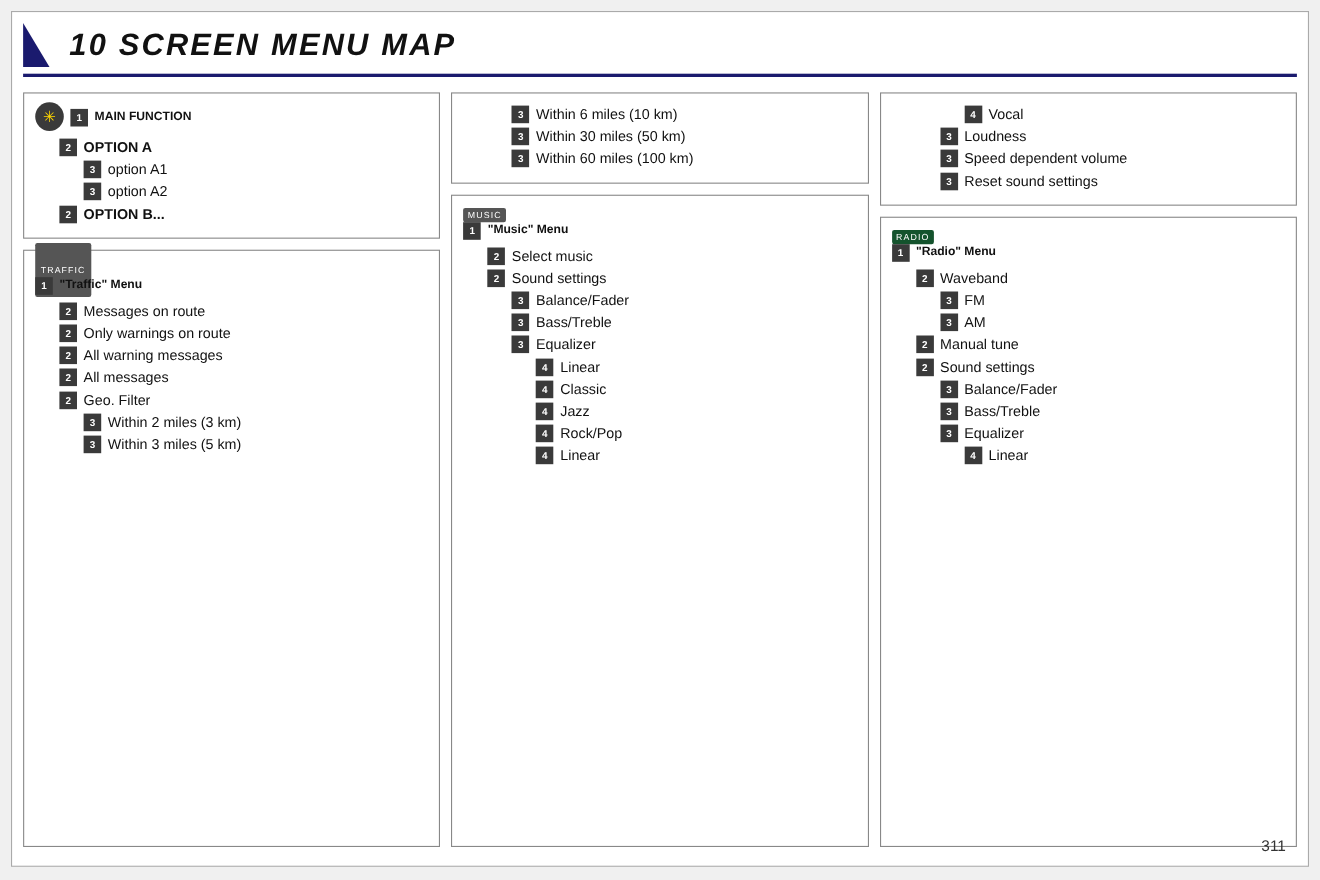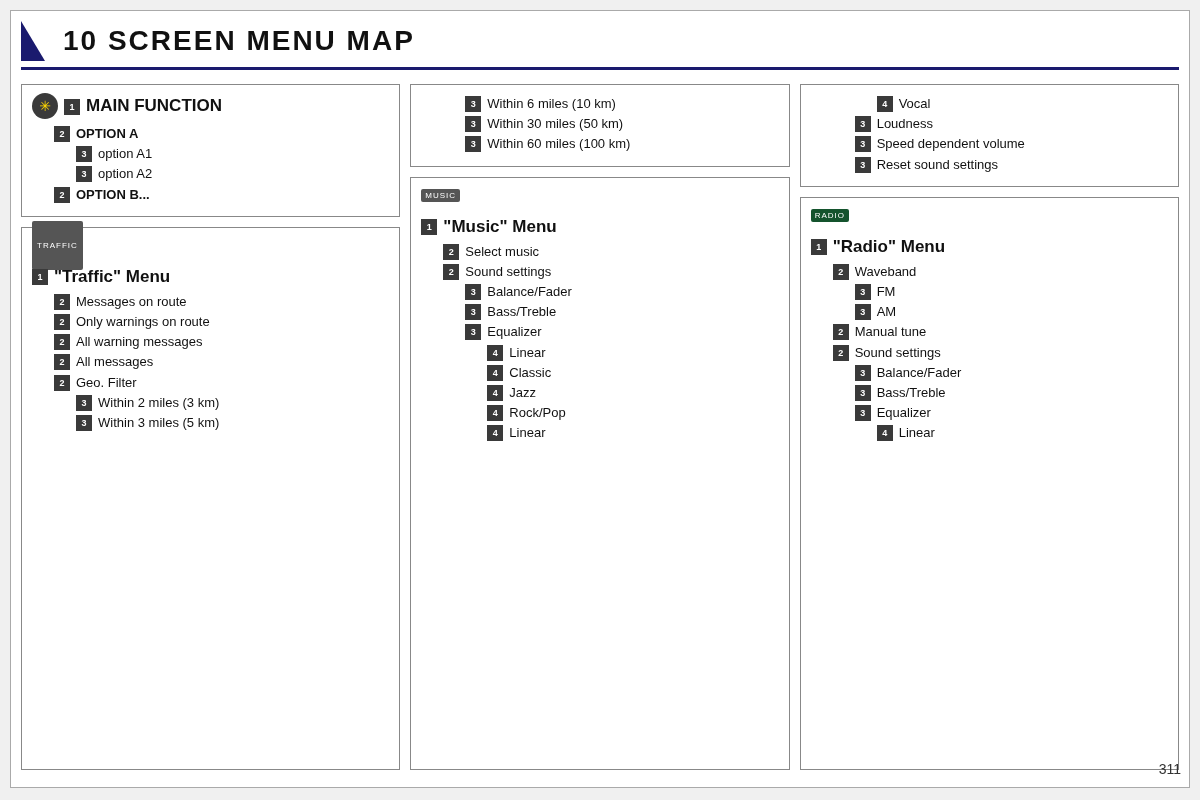--- a/index.html
+++ b/index.html
@@ -23,20 +23,21 @@
       position: relative;
     }
 
     
     .header {
       display: flex;
       align-items: center;
       margin-bottom: 14px;
       border-bottom: 3px solid #1a1a6e;
       padding-bottom: 6px;
+      font-style: italic;
     }
     .header-title {
       font-size: 28px;
       font-weight: 900;
       letter-spacing: 2px;
       color: #111;
       padding-left: 10px;
     }
     .header-slash {
       display: inline-block;
@@ -81,21 +82,21 @@
       margin-right: 6px;
       vertical-align: middle;
     }
 
     .box-title-row {
       display: flex;
       align-items: center;
       margin-bottom: 6px;
     }
     .box-title {
-      font-size: 17px;
+      font-size: 11px;
       font-weight: bold;
       color: #111;
     }
 
     
     .item-row {
       display: flex;
       align-items: flex-start;
       margin: 2px 0;
       position: relative;
@@ -149,31 +150,31 @@
       font-size: 8px;
       padding: 2px 4px;
       border-radius: 2px;
       letter-spacing: 1px;
     }
 
     
     .page-number {
       position: absolute;
       bottom: 10px;
-      right: 8px;
+      right: 20px;
       font-size: 14px;
       color: #333;
     }
 
     .indent1 { padding-left: 22px; }
     .indent2 { padding-left: 44px; }
 
     .box-top-icon {
       display: inline-block;
-      margin-bottom: 16px;
+      margin-bottom: 0;
     }
   </style>
 </head>
 <body>
 
 <div class="page">
 
   <div class="header">
     <div class="header-slash"></div>
     <span class="header-title">10  SCREEN MENU MAP</span>

